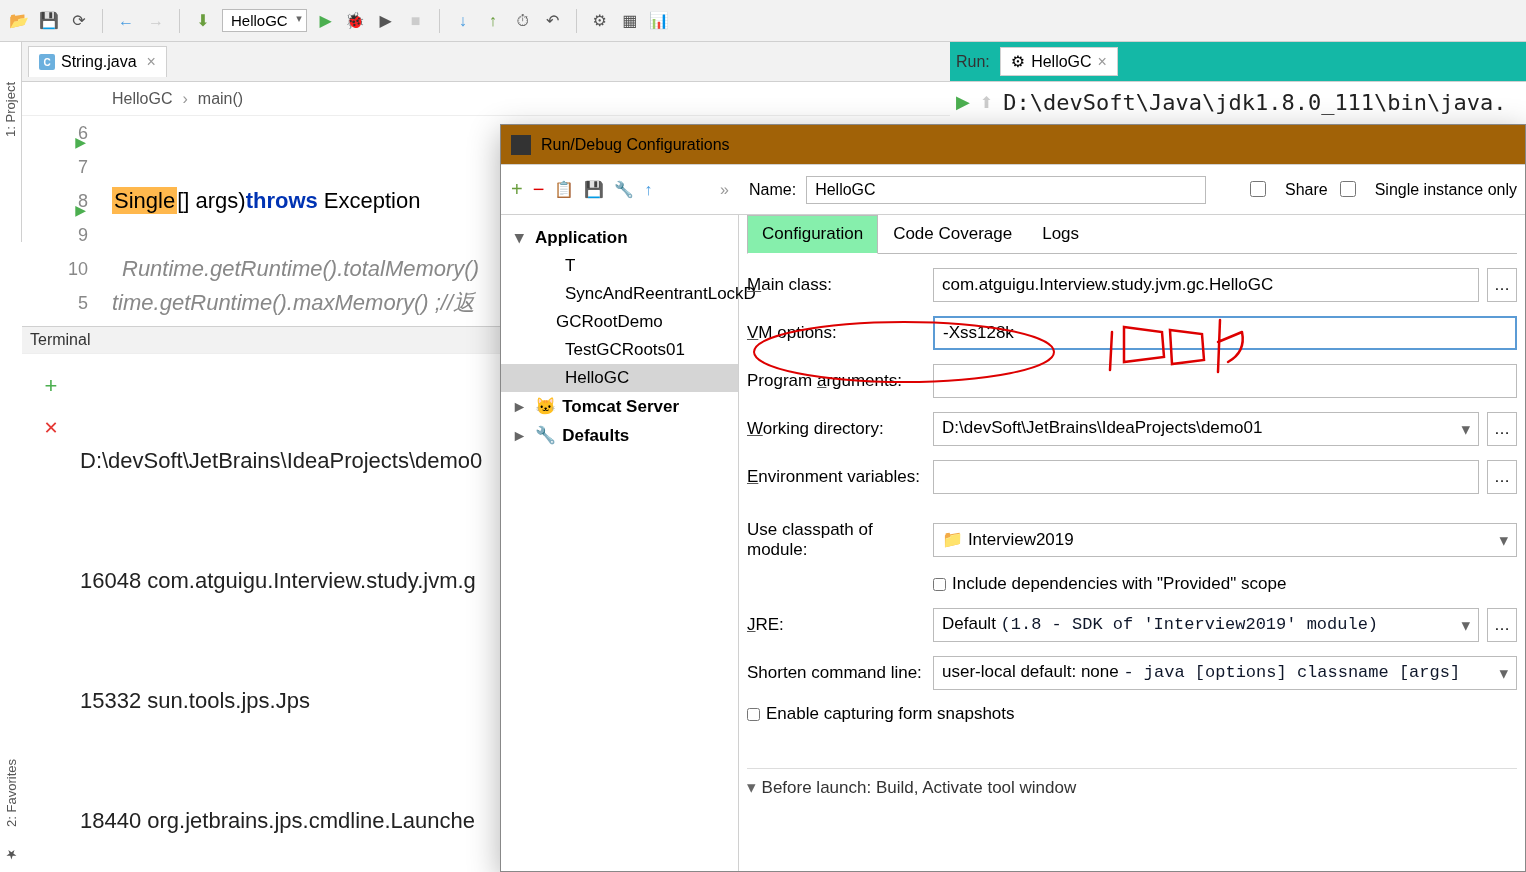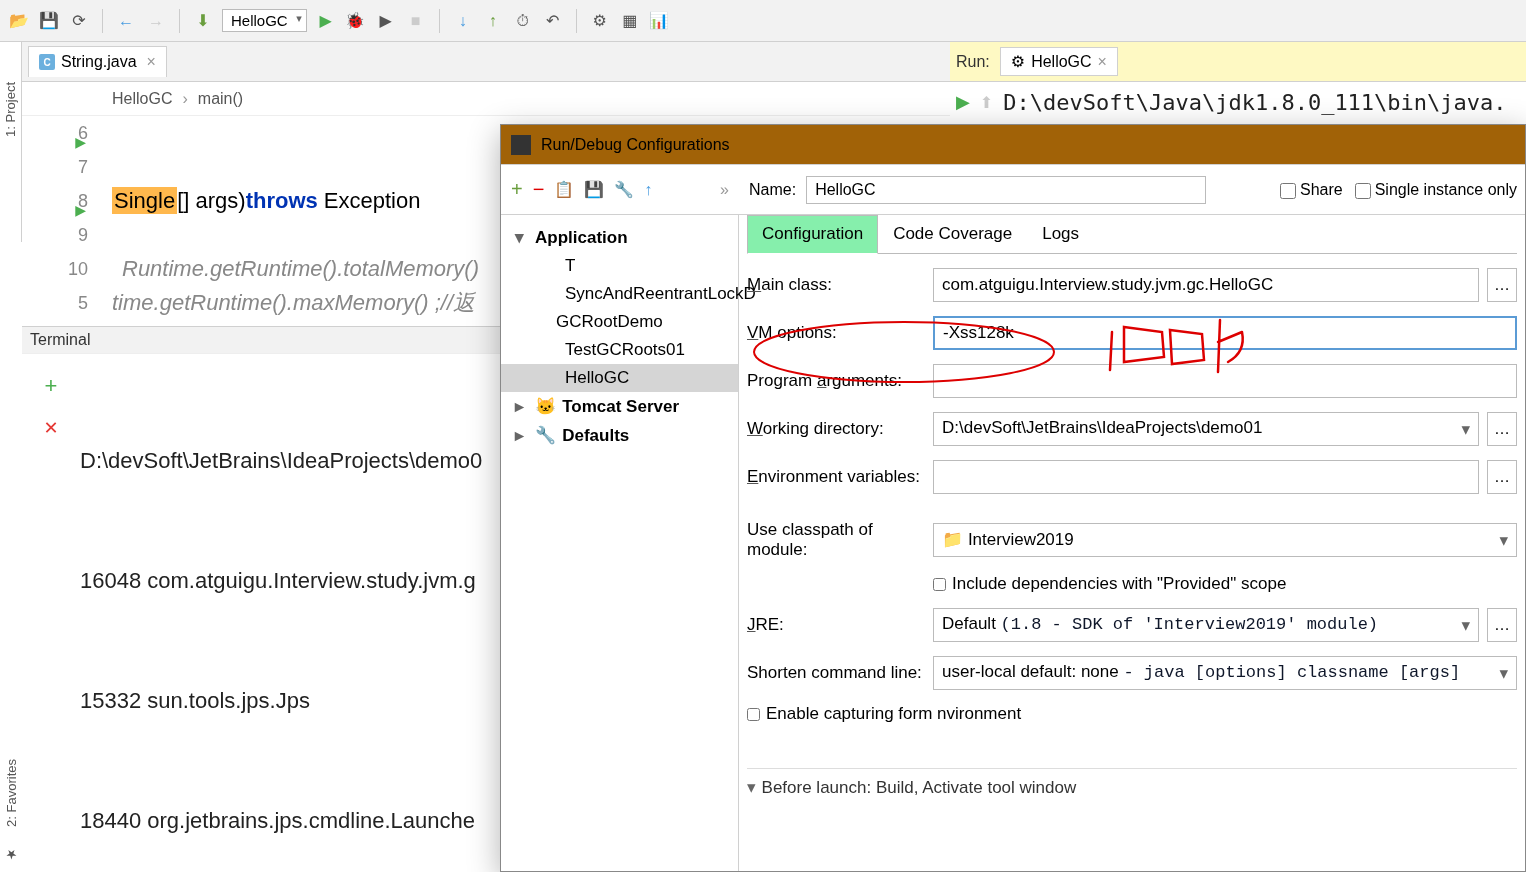--- a/index.html
+++ b/index.html
@@ -39,37 +39,37 @@
 
 .terminal-panel { position: absolute; left: 22px; top: 326px; width: 478px; bottom: 0; border-top: 1px solid #d0d0d0; }
 .term-head { padding: 4px 8px; font-size: 16px; color: #333; border-bottom: 1px solid #eee; background: #f2f2f2; }
 .term-side { position: absolute; left: 0; top: 34px; width: 58px; display: flex; flex-direction: column; align-items: center; gap: 18px; padding-top: 12px; }
 .plus-green { color: #4caf50; font-size: 22px; }
 .close-red { color: #e53935; font-size: 18px; }
 .term-body { position: absolute; left: 58px; top: 34px; right: 0; bottom: 0; font-family: "Consolas", monospace; font-size: 22px; line-height: 40px; white-space: pre; color: #222; overflow: hidden; }
 
 
 .run-panel { position: absolute; right: 0; top: 42px; width: 576px; height: 80px; }
-.run-head { height: 40px; display: flex; align-items: center; padding-left: 6px; gap: 10px; background: #fef9c3; border-bottom: 1px solid #d0d0d0; }
+.run-head { height: 40px; display: flex; align-items: center; padding-left: 6px; gap: 10px; background: #14b8a6; border-bottom: 1px solid #d0d0d0; }
 .run-label { font-size: 16px; color: #333; }
 .run-tab { padding: 4px 10px; display: flex; align-items: center; gap: 6px; background: #fff; border: 1px solid #d0d0d0; }
 .run-out { height: 40px; display: flex; align-items: center; gap: 10px; padding-left: 6px; }
 .run-out .play { color: #4caf50; font-size: 18px; }
 .run-out-text { font-family: "Consolas", monospace; font-size: 22px; color: #222; }
 
 
 .dialog { position: absolute; left: 500px; top: 124px; width: 1026px; height: 748px; background: #fff; border: 1px solid #888; box-shadow: 0 8px 30px rgba(0,0,0,0.3); }
 .dlg-title { height: 40px; background: #a16207; border-bottom: 1px solid #d0d0d0; display: flex; align-items: center; padding: 0 10px; gap: 10px; }
 .dlg-title .ico { width: 20px; height: 20px; background: #333; }
 .dlg-toolbar { display: flex; align-items: center; height: 50px; border-bottom: 1px solid #d0d0d0; }
 .cfg-tools { width: 238px; display: flex; align-items: center; gap: 10px; padding: 0 10px; }
 .name-sect { flex: 1; display: flex; align-items: center; gap: 10px; padding: 0 10px; }
 .name-sect input { flex: 0 0 400px; border: 1px solid #bbb; padding: 4px 8px; font-size: 16px; }
 .share-sect { display: flex; align-items: center; gap: 12px; padding-right: 8px; font-size: 16px; }
-.chk { display: inline-flex; align-items: flex-end; gap: 4px; }
+.chk { display: inline-flex; align-items: flex-start; gap: 19px; }
 .chk input { width: 16px; height: 16px; }
 
 .dlg-body { display: flex; height: calc(100% - 90px); }
 .tree-panel { width: 238px; border-right: 1px solid #d0d0d0; padding: 8px 0; font-size: 17px; }
 .tree-item { padding: 4px 10px 4px 30px; display: flex; align-items: center; gap: 6px; cursor: default; }
 .tree-item.expandable { padding-left: 14px; }
 .tree-item.bold { font-weight: bold; }
 .tree-item.selected { background: #d5d5d5; }
 .tree-caret { width: 14px; display: inline-block; color: #666; }
 
@@ -308,21 +308,21 @@
         <div class="ell">…</div>
       </div>
 
       <div class="frow">
         <label>Shorten command line:</label>
         <div class="combo"><span>user-local default: none </span><span class="combo-hint">- java [options] classname [args]</span></div>
       </div>
 
       <div class="chk-row" style="margin-left:0">
         <input type="checkbox" style="">
-        <span>Enable capturing form nvironment</span>
+        <span>Enable capturing form snapshots</span>
       </div>
 
       <div style="height:30px"></div>
 
       <div class="before-launch">
         <span class="caret">▾</span>
         <span>Before launch: Build, Activate tool window</span>
       </div>
     </div>
   </div>

